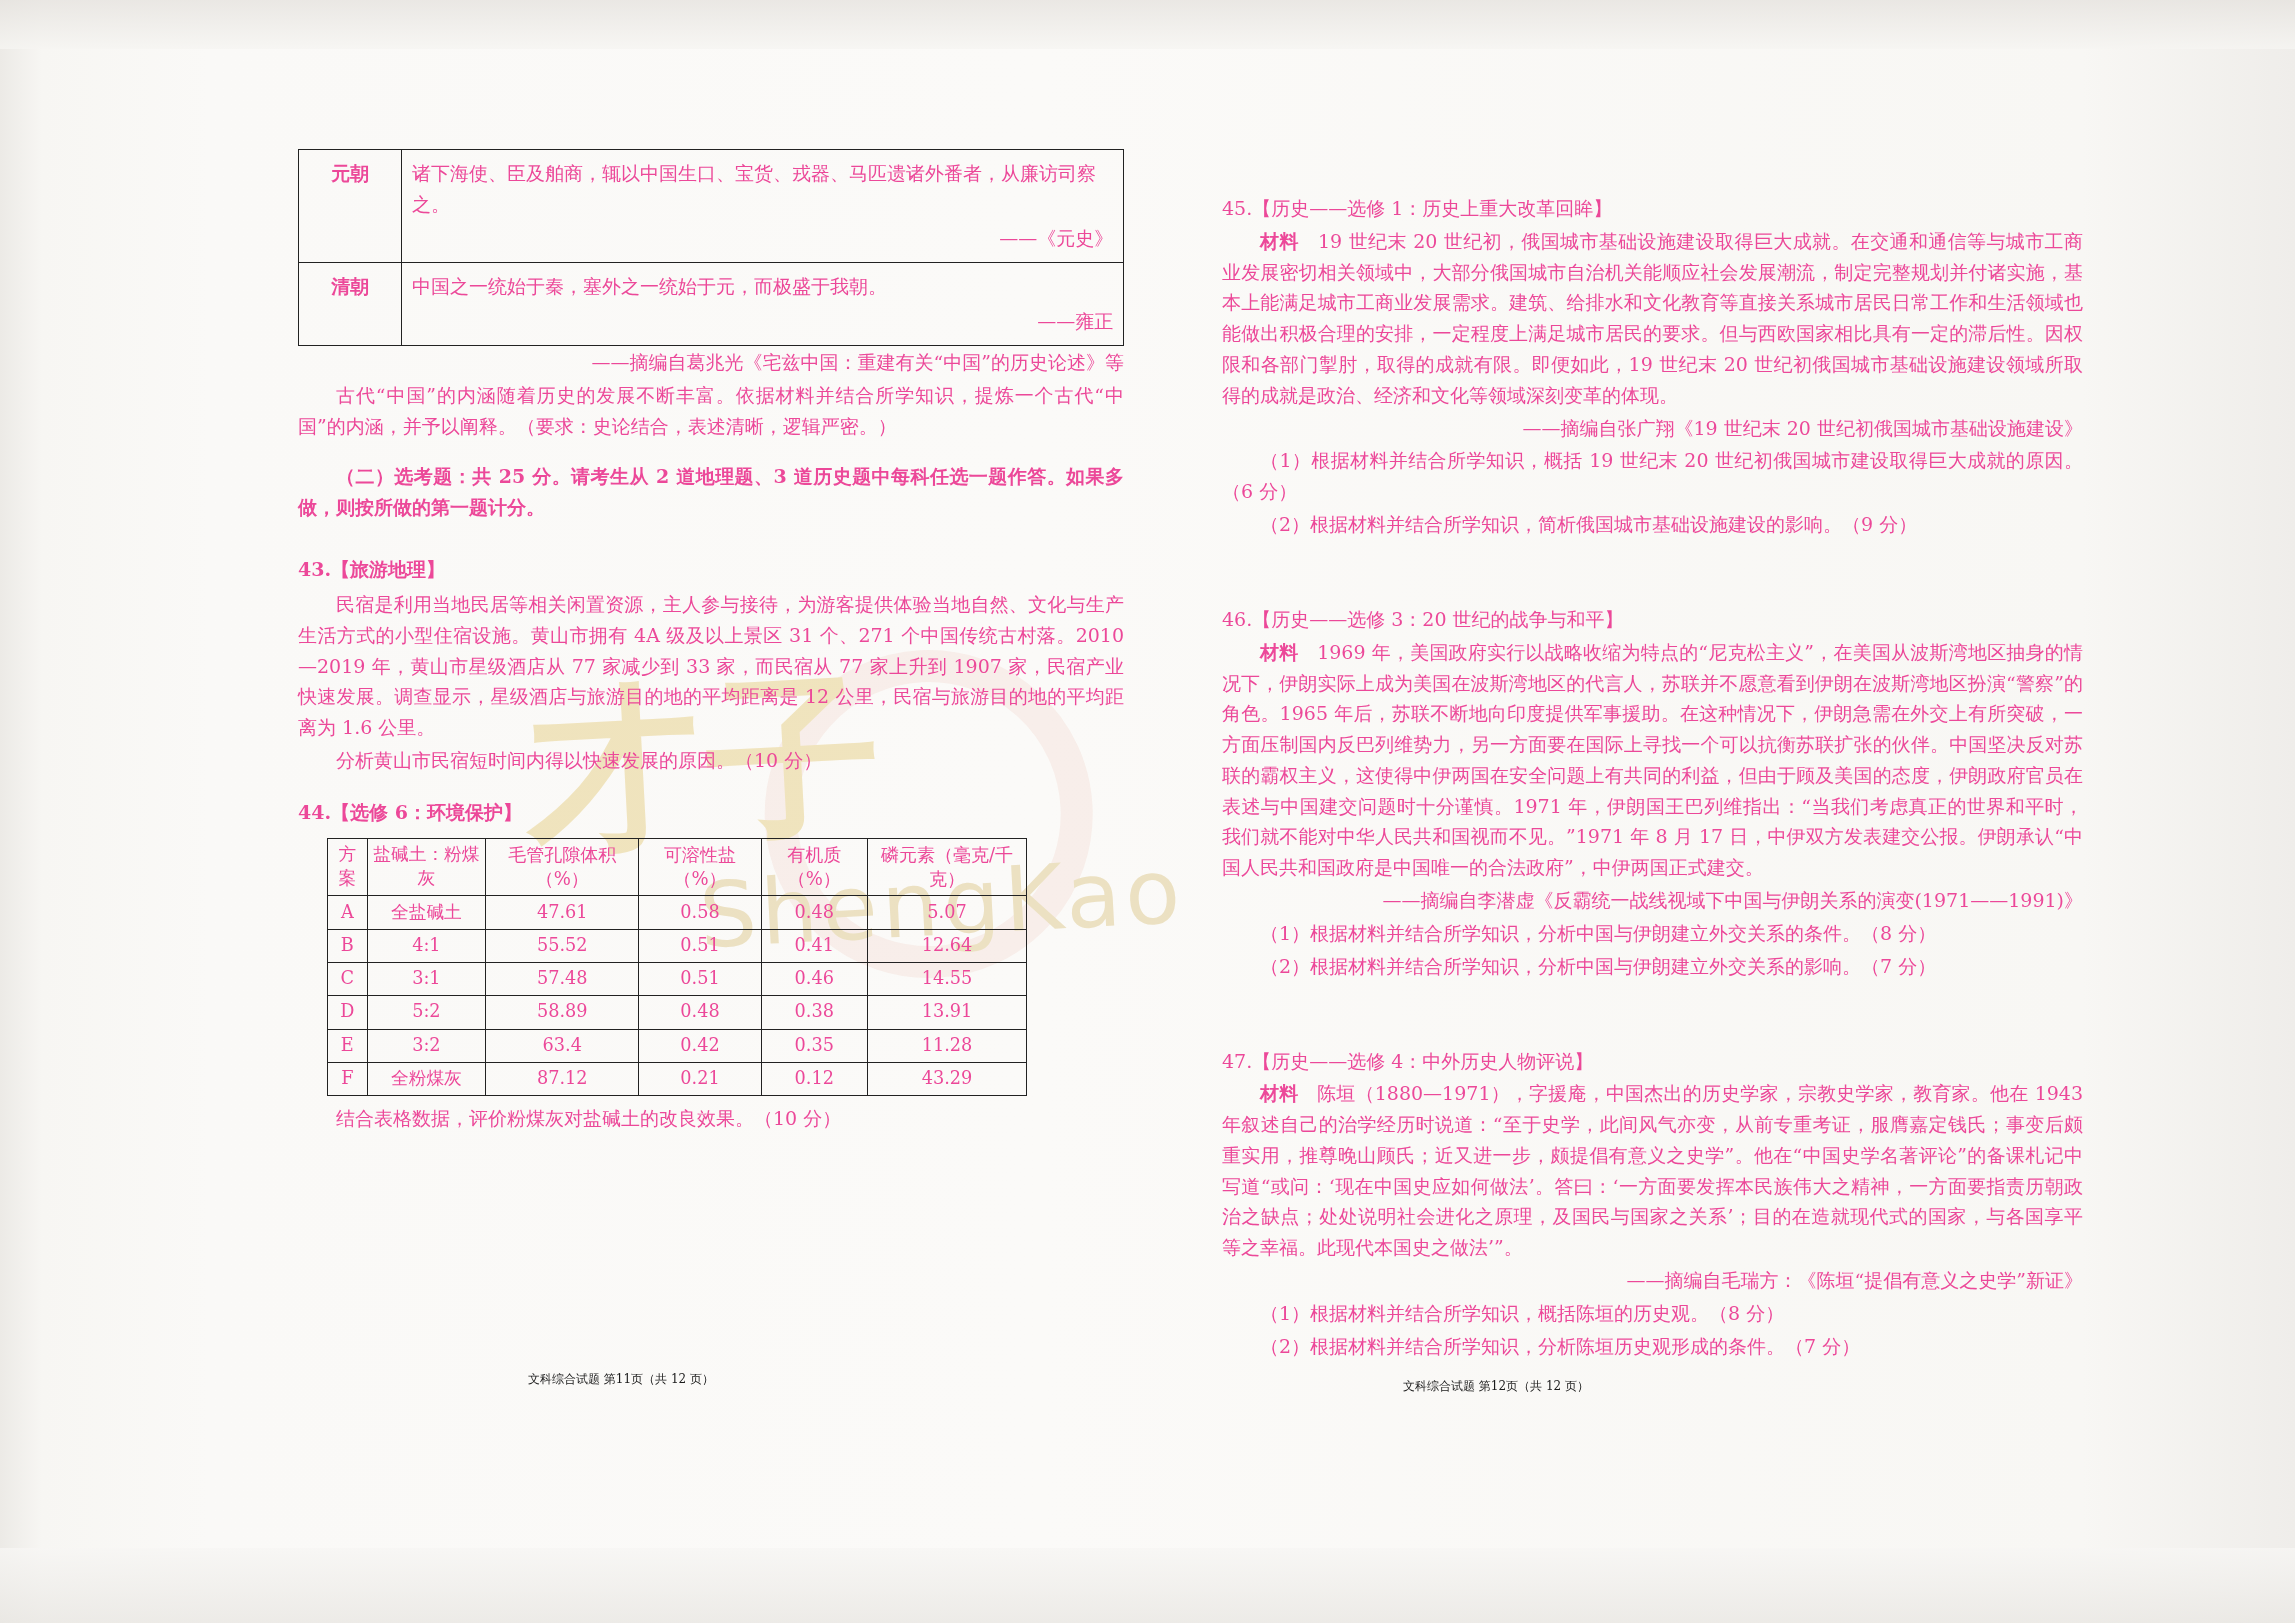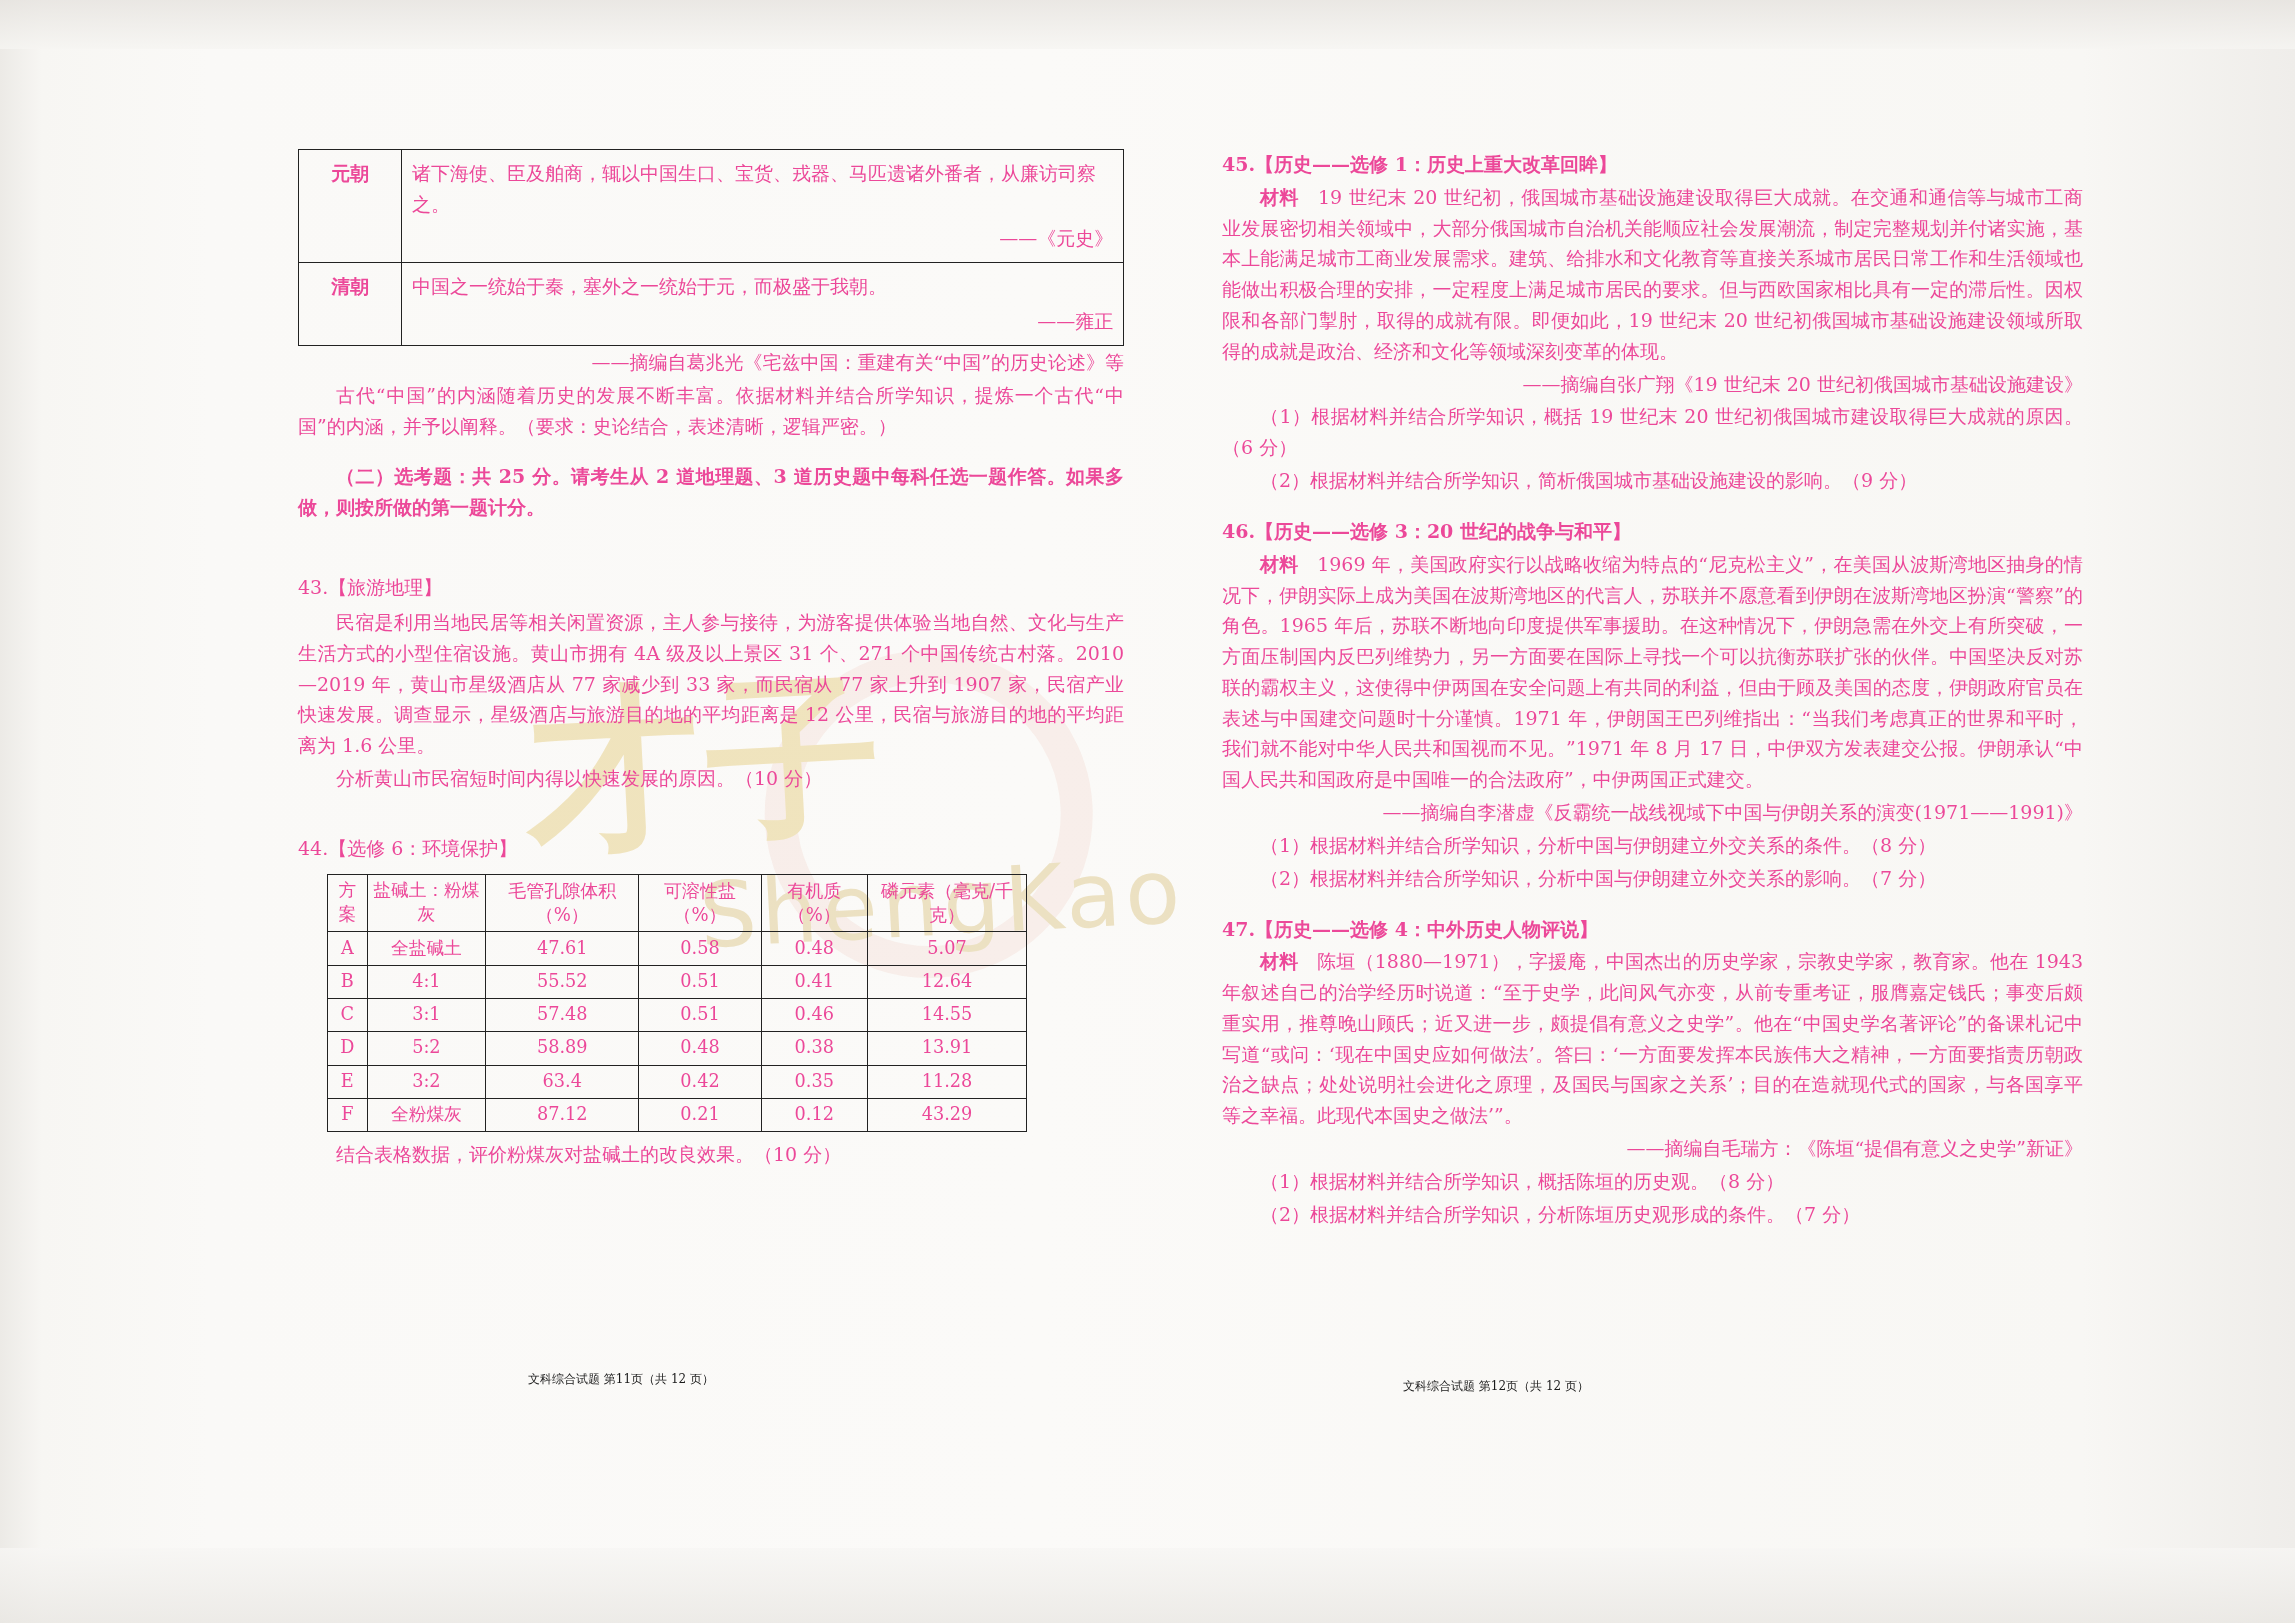--- a/index.html
+++ b/index.html
@@ -77,21 +77,21 @@
     font-size:19px;
     line-height:1.62;
     color:#ec4899;
   }
   .col-left{ left:298px; width:826px; }
   .col-right{ left:1222px; width:861px; }
 
   p{ margin:0 0 2.1px 0; text-align:justify; }
   .indent{ text-indent:2em; }
   .bold{ font-weight:bold; }
-  .sec-title{ font-weight:normal; margin-top:29px; margin-bottom:4.2px; }
+  .sec-title{ font-weight:bold; margin-top:11px; margin-bottom:4.2px; }
   .src{ text-align:right; margin-top:1.4px; }
   .gap-s{ height:8.3px; }
   .gap-m{ height:18px; }
 
   
   table.doc-table{
     border-collapse:collapse;
     width:826px;
     font-size:19px;
   }
@@ -123,21 +123,21 @@
 
   
   .footer{
     position:absolute;
     font-size:12px;
     font-family:"DejaVu Serif", serif;
   }
   .footer-left{ left:528px; top:1371px; }
   .footer-right{ left:1403px; top:1378px; }
 
-  .q-head{ font-weight:bold; }
+  .q-head{ font-weight:normal;margin-top:44px; }
 </style>
 </head>
 <body>
 
 <div class="page-bg">
   <div class="paper"></div>
   <div class="scan-edge-top"></div>
   <div class="scan-edge-bottom"></div>
 </div>
 

